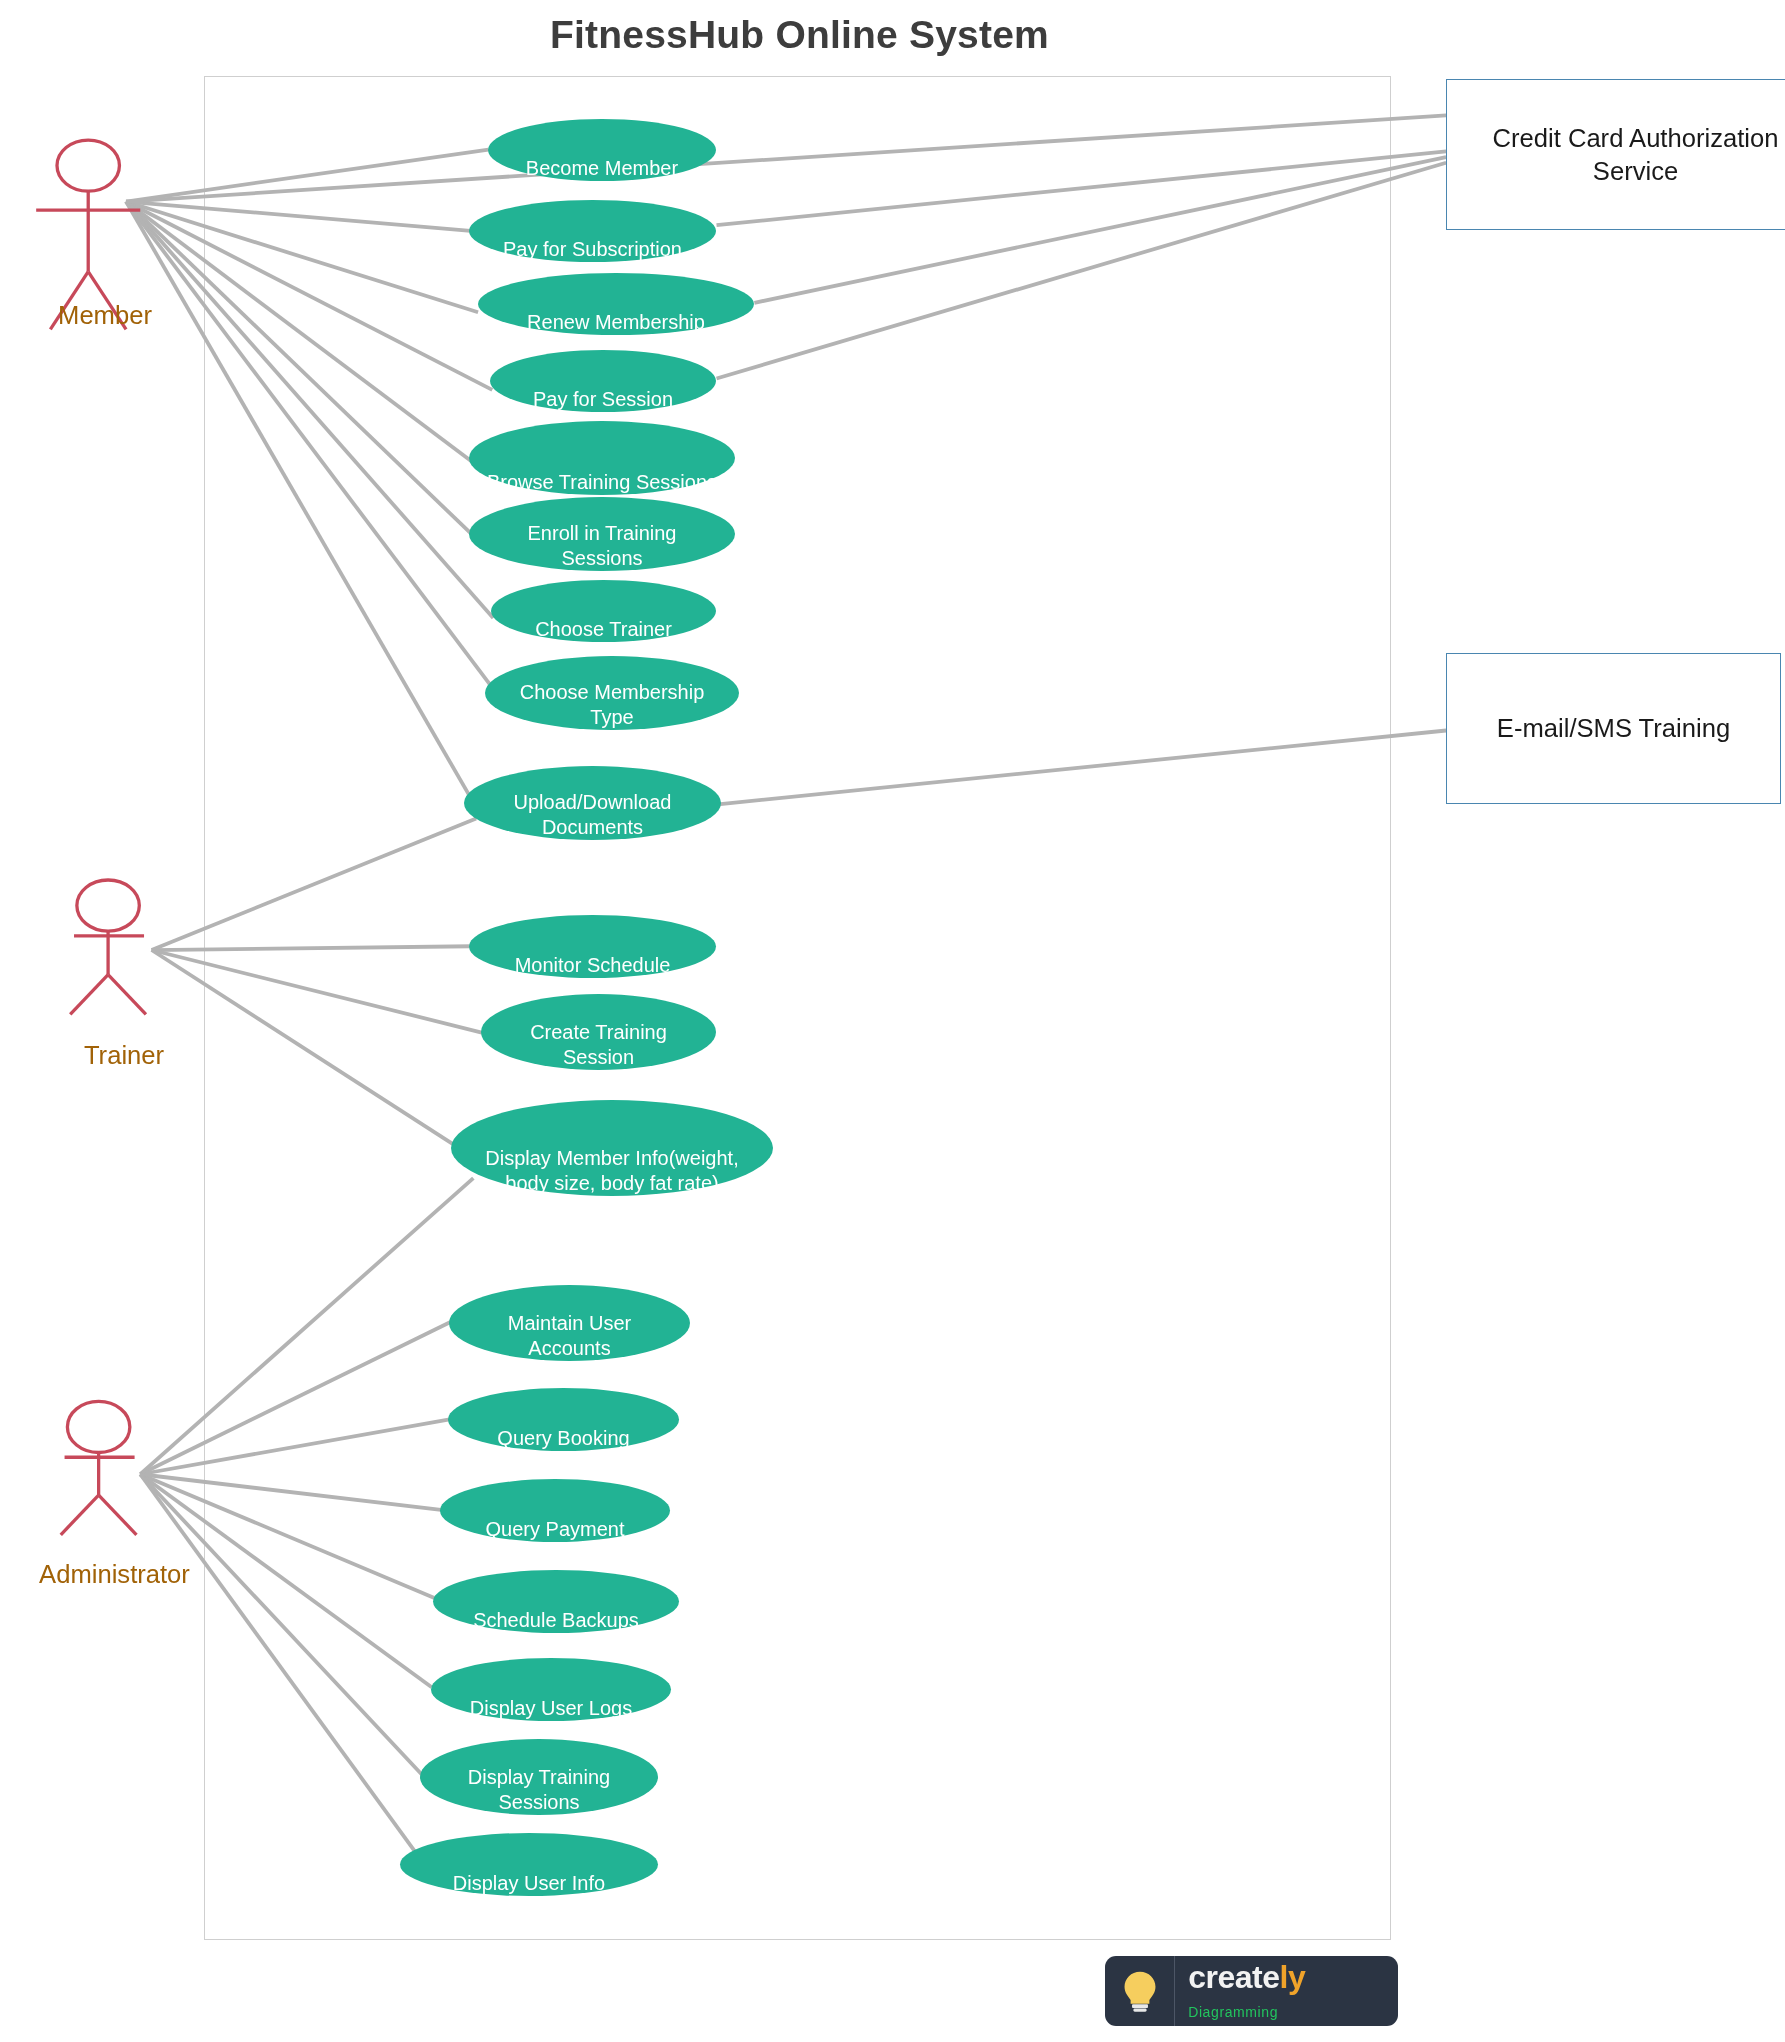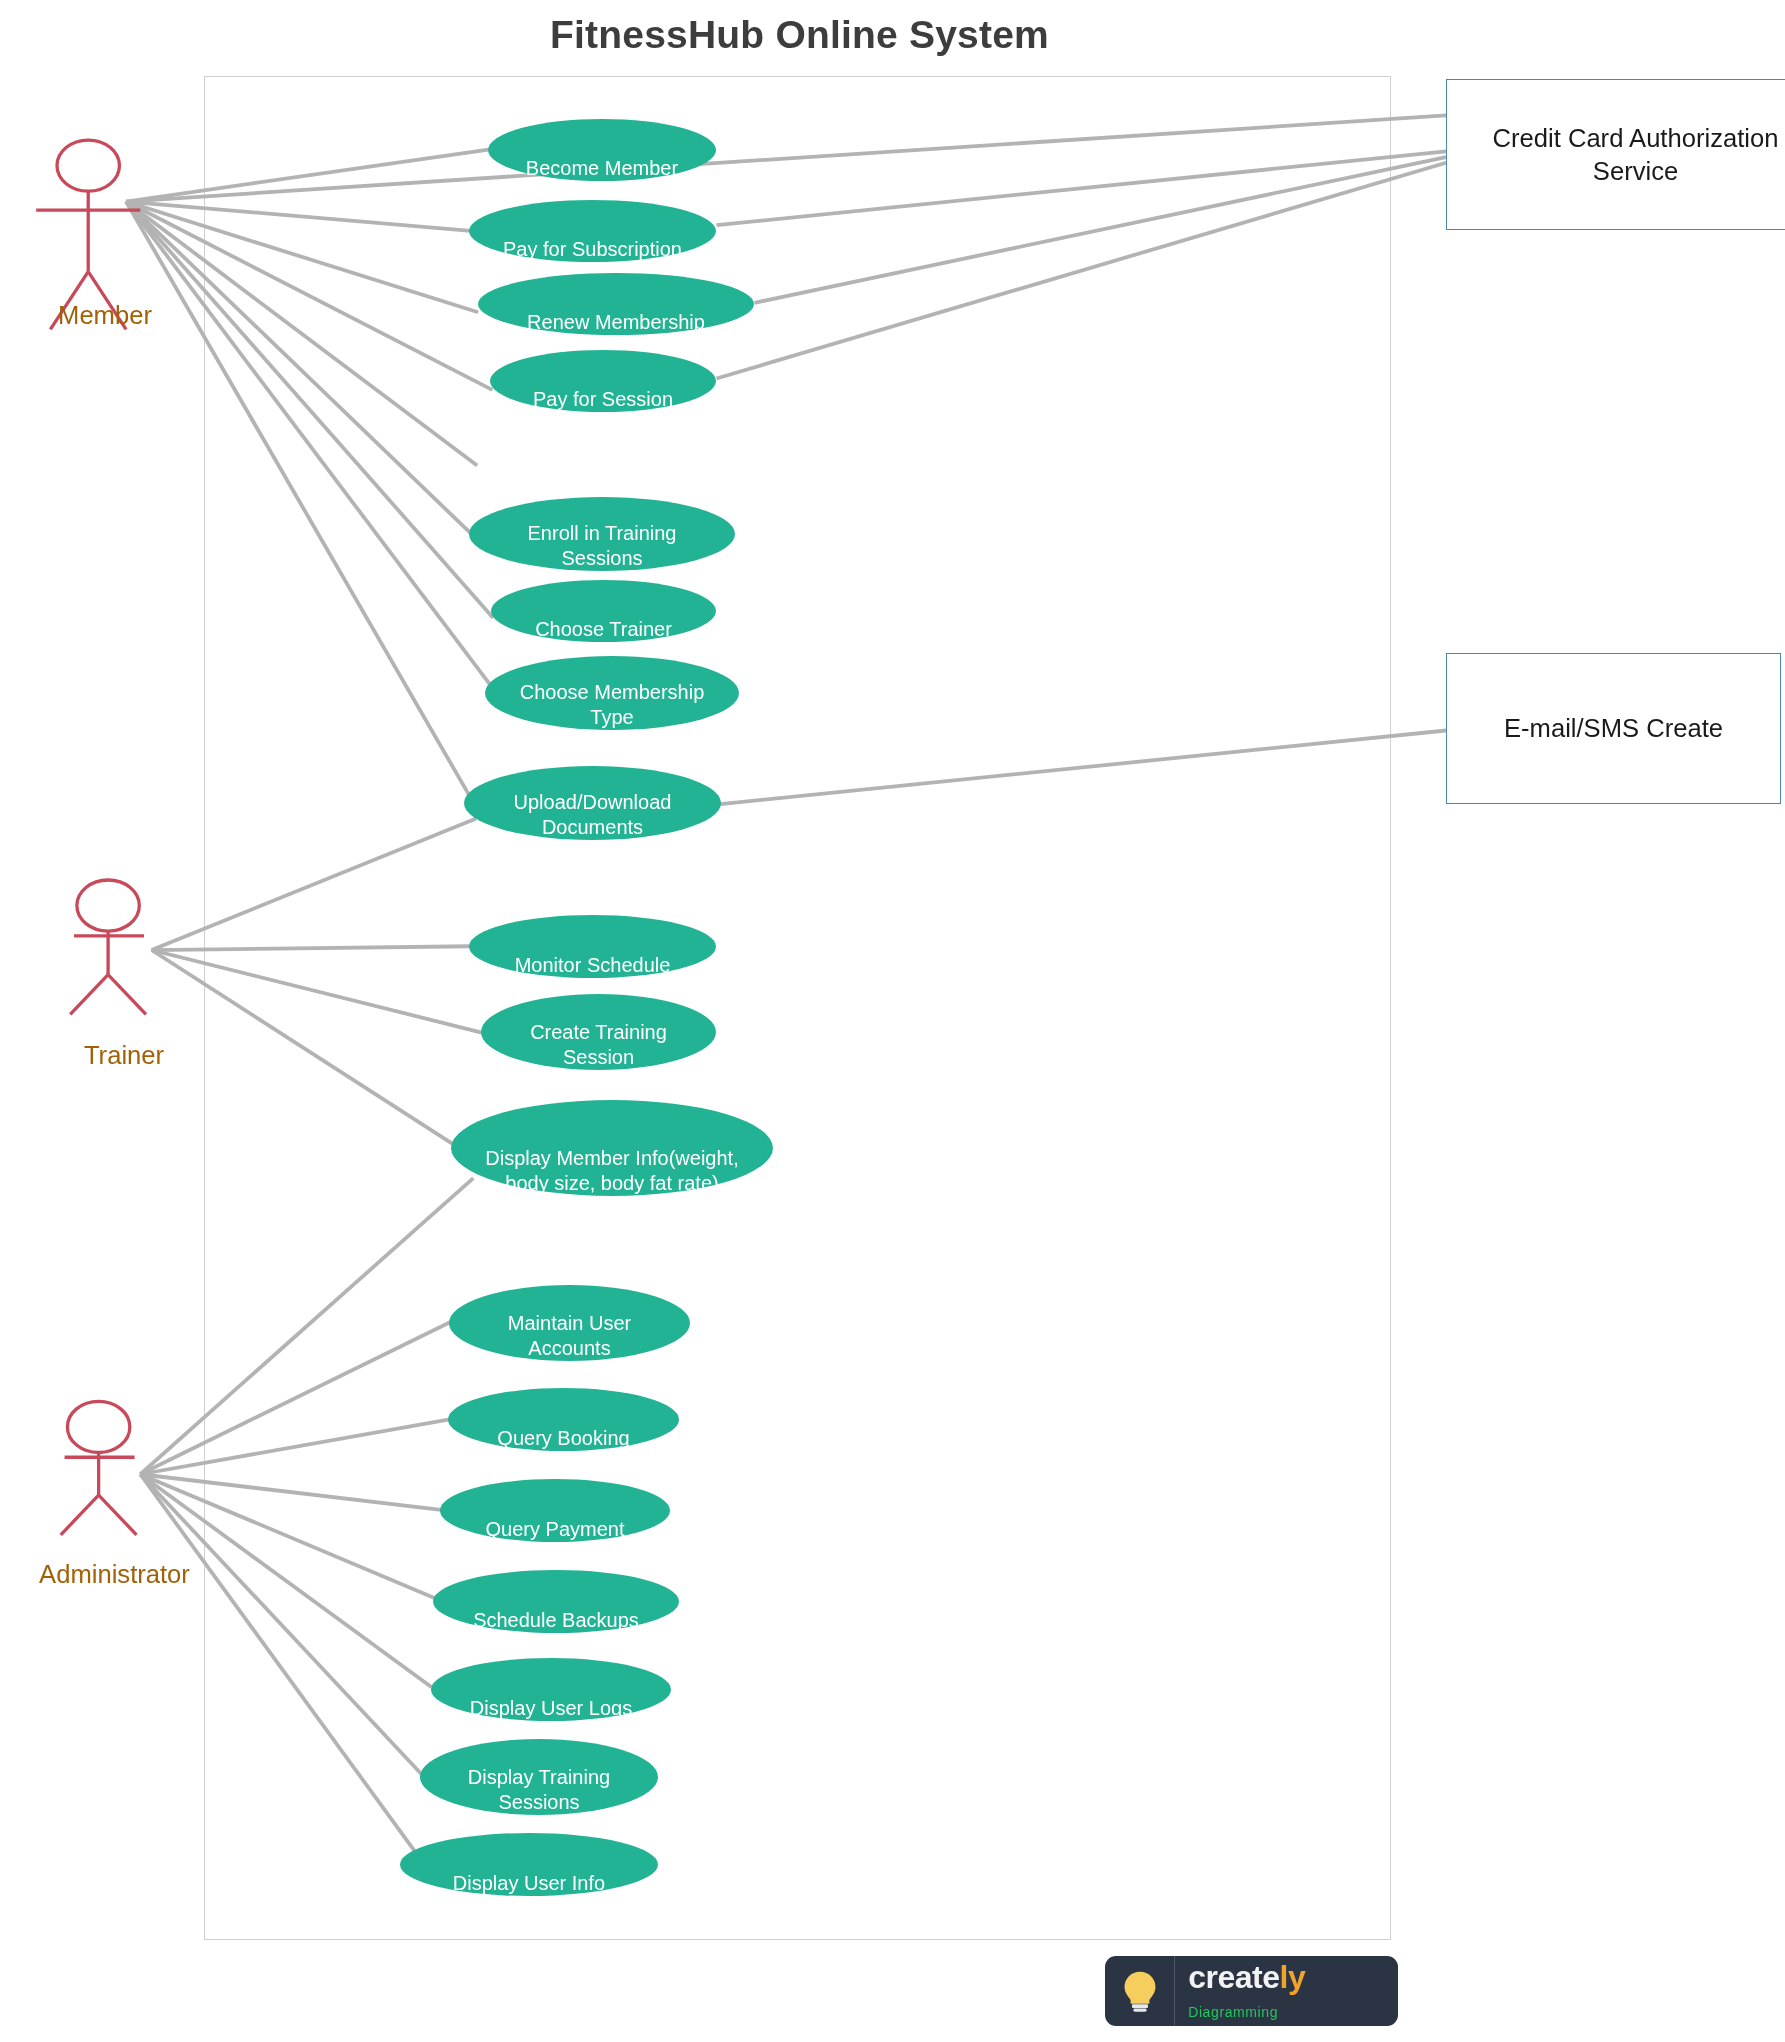--- a/index.html
+++ b/index.html
@@ -222,20 +222,23 @@
   </div>
 
   <div class="usecase" style="left:478px; top:273px; width:276px; height:62px;">
     <span>Renew Membership</span>
   </div>
 
   <div class="usecase" style="left:490px; top:350px; width:226px; height:62px;">
     <span>Pay for Session</span>
   </div>
 
+  <div class="usecase" style="left:469px; top:421px; width:266px; height:74px;">
+    <span>Browse Training Sessions</span>
+  </div>
 
   <div class="usecase" style="left:469px; top:497px; width:266px; height:74px;">
     <span>Enroll in Training Sessions</span>
   </div>
 
   <div class="usecase" style="left:491px; top:580px; width:225px; height:62px;">
     <span>Choose Trainer</span>
   </div>
 
   <div class="usecase" style="left:485px; top:656px; width:254px; height:74px;">
@@ -284,21 +287,21 @@
 
   <div class="usecase" style="left:400px; top:1833px; width:258px; height:63px;">
     <span>Display User Info</span>
   </div>
 
   <div class="ext-system" style="left:1446px; top:79px; width:379px; height:151px;">
     <span>Credit Card Authorization Service</span>
   </div>
 
   <div class="ext-system" style="left:1446px; top:653px; width:335px; height:151px;">
-    <span>E-mail/SMS Create</span>
+    <span>E-mail/SMS Training</span>
   </div>
 
   <div class="watermark">
     <div class="wm-bulb-cell">
       <svg width="38" height="45" viewBox="0 0 40 48">
         <path d="M20 3 C10.6 3 3.5 10.2 3.5 19 C3.5 25.2 7 29 10 33 L10 37 L30 37 L30 33 C33 29 36.5 25.2 36.5 19 C36.5 10.2 29.4 3 20 3 Z" fill="#F6CE5E"></path>
         <rect x="11.5" y="37.5" width="17" height="4" rx="1" fill="#E8E8E8"></rect>
         <rect x="13" y="42" width="14" height="3.5" rx="1.4" fill="#E8E8E8"></rect>
       </svg>
     </div>

